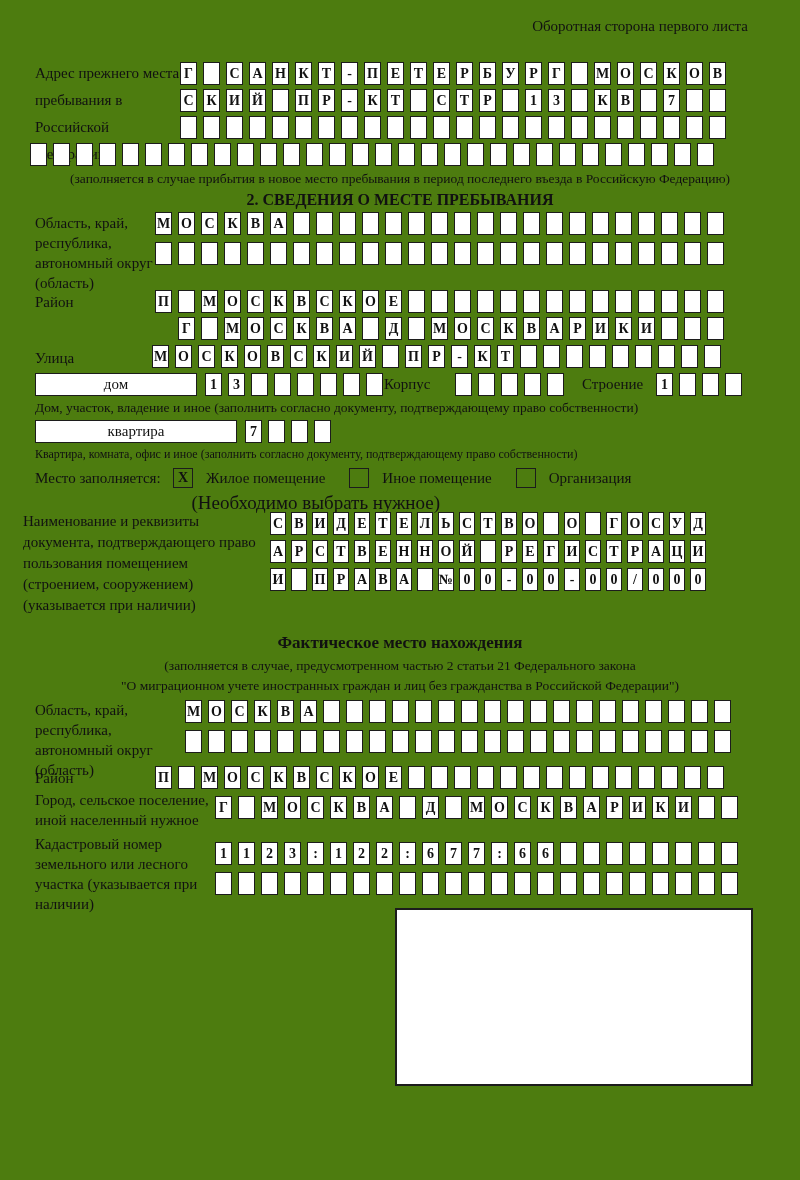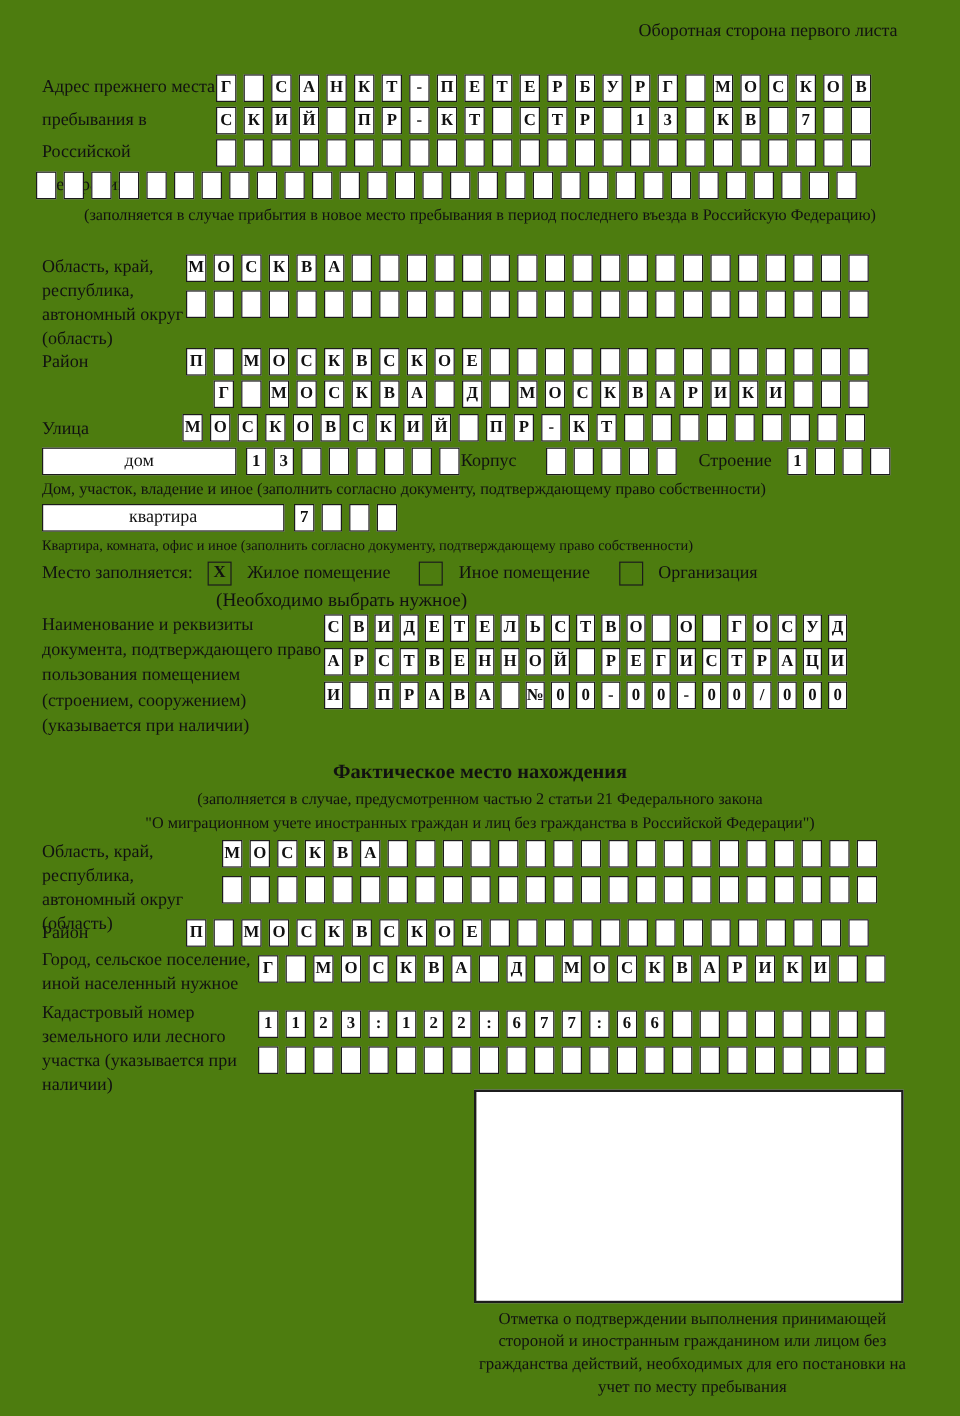--- a/index.html
+++ b/index.html
@@ -142,20 +142,21 @@
       <span class="cell"></span>
       <span class="cell"></span>
       <span class="cell"></span>
       <span class="cell"></span>
       <span class="cell"></span>
       <span class="cell"></span>
       <span class="cell"></span>
     </div>
   <div class="abs note" style="left:0;top:171px">(заполняется в случае прибытия в новое место пребывания в период последнего въезда в Российскую Федерацию)</div>
 
+  <div class="abs title" style="left:0;top:191px">2. СВЕДЕНИЯ О МЕСТЕ ПРЕБЫВАНИЯ</div>
 
   <div class="abs lbl20" style="left:35px;top:213px;width:120px">Область, край, республика, автономный округ (область)</div>
   <div class="abs cellrow" style="left:155px;top:212px">
       <span class="cell">М</span>
       <span class="cell">О</span>
       <span class="cell">С</span>
       <span class="cell">К</span>
       <span class="cell">В</span>
       <span class="cell">А</span>
       <span class="cell"></span>
@@ -336,23 +337,23 @@
       </span>
       <span class="opt">
         <span class="cb"></span>
         <span class="optlab">Иное помещение</span>
       </span>
       <span class="opt">
         <span class="cb"></span>
         <span class="optlab">Организация</span>
       </span>
     </div>
-  <div class="abs" style="left:180px;top:492px;width:260px;text-align:left;font-size:16px">(Необходимо выбрать нужное)</div>
-
-  <div class="abs lbl21" style="left:35px;top:511px;width:235px">Наименование и реквизиты документа, подтверждающего право пользования помещением (строением, сооружением) (указывается при наличии)</div>
+  <div class="abs" style="left:180px;top:492px;width:260px;text-align:right;font-size:19px">(Необходимо выбрать нужное)</div>
+
+  <div class="abs lbl21" style="left:23px;top:511px;width:235px">Наименование и реквизиты документа, подтверждающего право пользования помещением (строением, сооружением) (указывается при наличии)</div>
   <div class="abs cellrow tight" style="left:270px;top:512px">
       <span class="cell">С</span>
       <span class="cell">В</span>
       <span class="cell">И</span>
       <span class="cell">Д</span>
       <span class="cell">Е</span>
       <span class="cell">Т</span>
       <span class="cell">Е</span>
       <span class="cell">Л</span>
       <span class="cell">Ь</span>
@@ -576,15 +577,14 @@
       <span class="cell"></span>
       <span class="cell"></span>
       <span class="cell"></span>
       <span class="cell"></span>
       <span class="cell"></span>
       <span class="cell"></span>
       <span class="cell"></span>
     </div>
 
   <div class="abs stampbox" style="left:395px;top:908px;width:354px;height:174px"></div>
-  <div class="abs caption" style="left:388px;top:1090px;width:378px">Отметка о подтверждении выполнения принимающей стороной и иностранным гражданином или лицом без гражданства действий, необходимых для его постановки на учет по месту пребывания</div>
 
 </div>
 
 </body></html>

